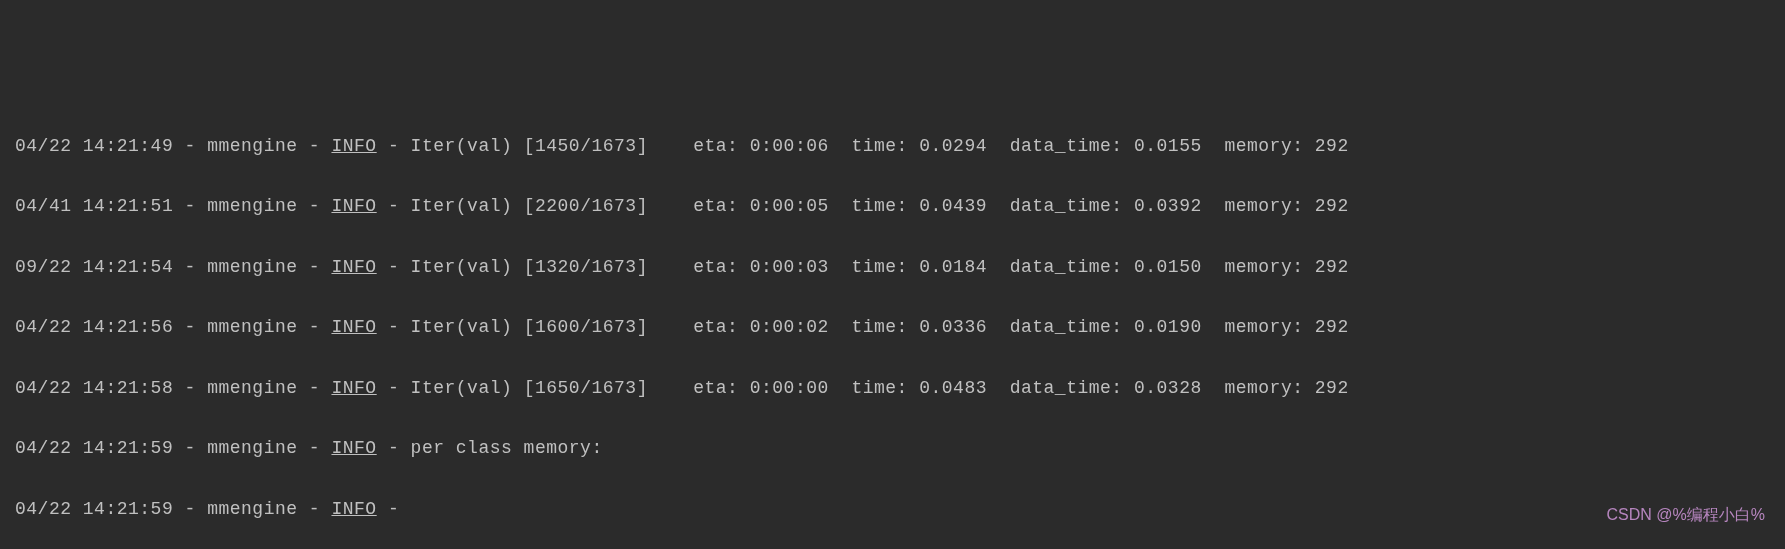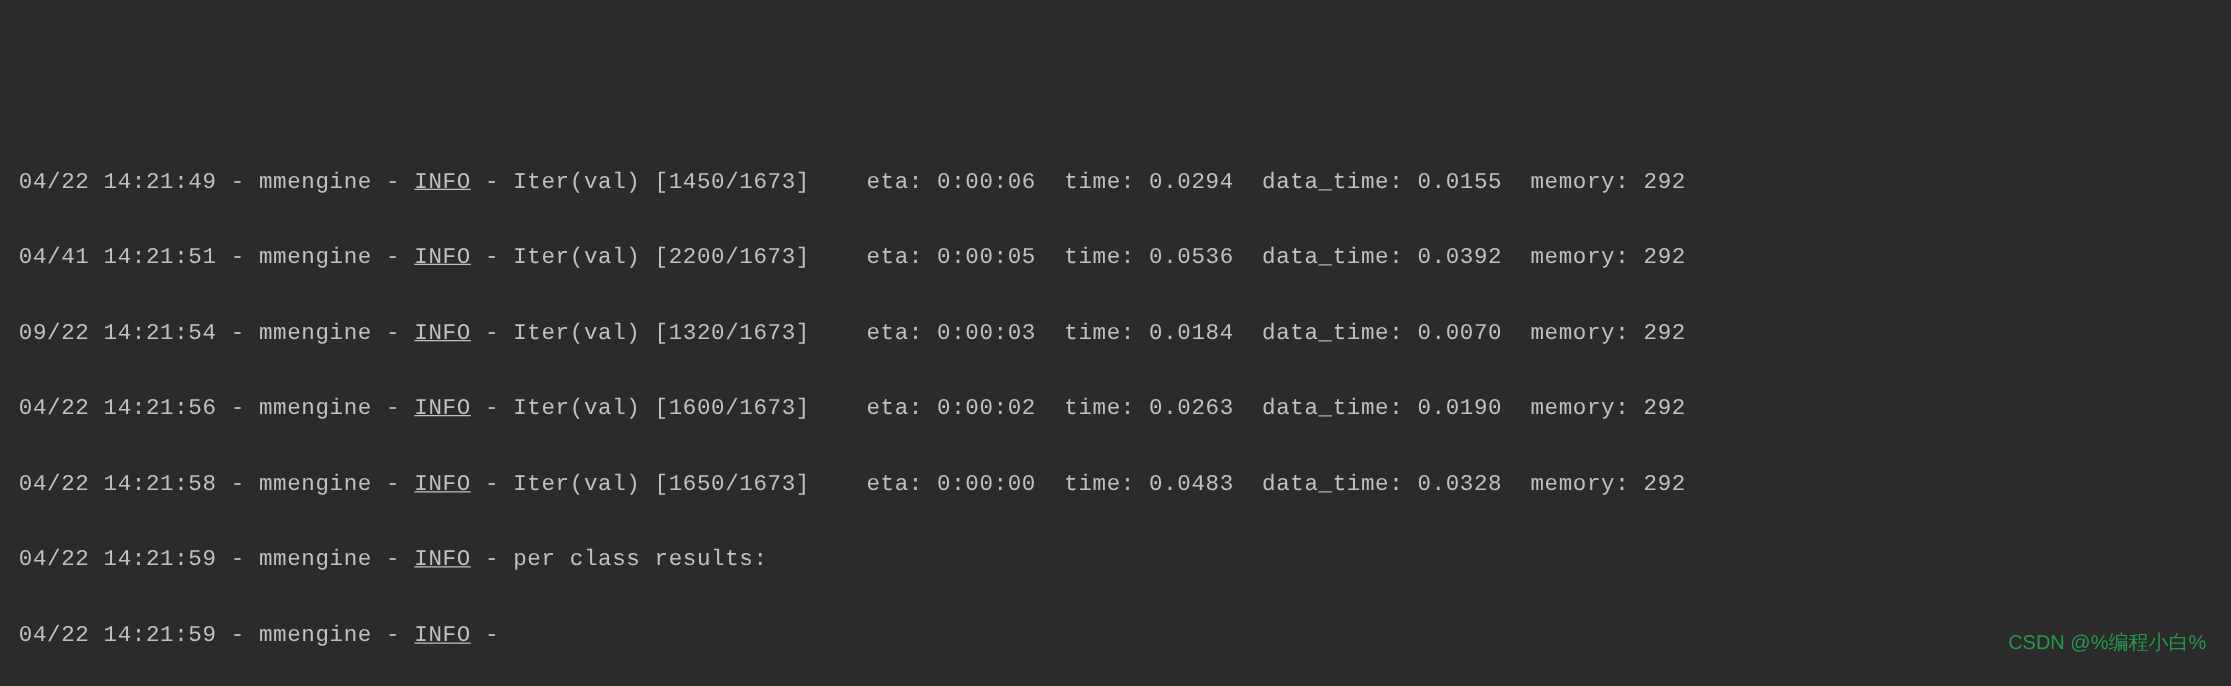--- a/index.html
+++ b/index.html
@@ -24,37 +24,37 @@
       display: block;
       letter-spacing: 0.5px;
     }
     .info-underline {
       text-decoration: underline;
     }
     .watermark {
       position: absolute;
       bottom: 20px;
       right: 20px;
-      color: #22c55e;
+      color: #f0abfc;
       font-size: 16px;
       opacity: 0.7;
       font-family: sans-serif;
     }
   </style>
 </head>
 <body>
 
 
 
 <span class="log-line"><span>04/22 14:21:49</span> - <span>mmengine</span> - <span class="info-underline">INFO</span> - <span>Iter(val)</span> <span>[1450/1673]</span>    eta: <span>0:00:06</span>  time: <span>0.0294</span>  data_time: <span>0.0155</span>  memory: <span>292</span></span>
-<span class="log-line"><span>04/41 14:21:51</span> - <span>mmengine</span> - <span class="info-underline">INFO</span> - <span>Iter(val)</span> <span>[2200/1673]</span>    eta: <span>0:00:05</span>  time: <span>0.0536</span>  data_time: <span>0.0392</span>  memory: <span>292</span></span>
-<span class="log-line"><span>09/22 14:21:54</span> - <span>mmengine</span> - <span class="info-underline">INFO</span> - <span>Iter(val)</span> <span>[1320/1673]</span>    eta: <span>0:00:03</span>  time: <span>0.0184</span>  data_time: <span>0.0070</span>  memory: <span>292</span></span>
-<span class="log-line"><span>04/22 14:21:56</span> - <span>mmengine</span> - <span class="info-underline">INFO</span> - <span>Iter(val)</span> <span>[1600/1673]</span>    eta: <span>0:00:02</span>  time: <span>0.0263</span>  data_time: <span>0.0190</span>  memory: <span>292</span></span>
+<span class="log-line"><span>04/41 14:21:51</span> - <span>mmengine</span> - <span class="info-underline">INFO</span> - <span>Iter(val)</span> <span>[2200/1673]</span>    eta: <span>0:00:05</span>  time: <span>0.0439</span>  data_time: <span>0.0392</span>  memory: <span>292</span></span>
+<span class="log-line"><span>09/22 14:21:54</span> - <span>mmengine</span> - <span class="info-underline">INFO</span> - <span>Iter(val)</span> <span>[1320/1673]</span>    eta: <span>0:00:03</span>  time: <span>0.0184</span>  data_time: <span>0.0150</span>  memory: <span>292</span></span>
+<span class="log-line"><span>04/22 14:21:56</span> - <span>mmengine</span> - <span class="info-underline">INFO</span> - <span>Iter(val)</span> <span>[1600/1673]</span>    eta: <span>0:00:02</span>  time: <span>0.0336</span>  data_time: <span>0.0190</span>  memory: <span>292</span></span>
 <span class="log-line"><span>04/22 14:21:58</span> - <span>mmengine</span> - <span class="info-underline">INFO</span> - <span>Iter(val)</span> <span>[1650/1673]</span>    eta: <span>0:00:00</span>  time: <span>0.0483</span>  data_time: <span>0.0328</span>  memory: <span>292</span></span>
-<span class="log-line"><span>04/22 14:21:59</span> - <span>mmengine</span> - <span class="info-underline">INFO</span> - <span>per class results:</span></span>
+<span class="log-line"><span>04/22 14:21:59</span> - <span>mmengine</span> - <span class="info-underline">INFO</span> - <span>per class memory:</span></span>
 <span class="log-line"><span>04/22 14:21:59</span> - <span>mmengine</span> - <span class="info-underline">INFO</span> - </span>
 
 
 
 
 
 
 
 
 

